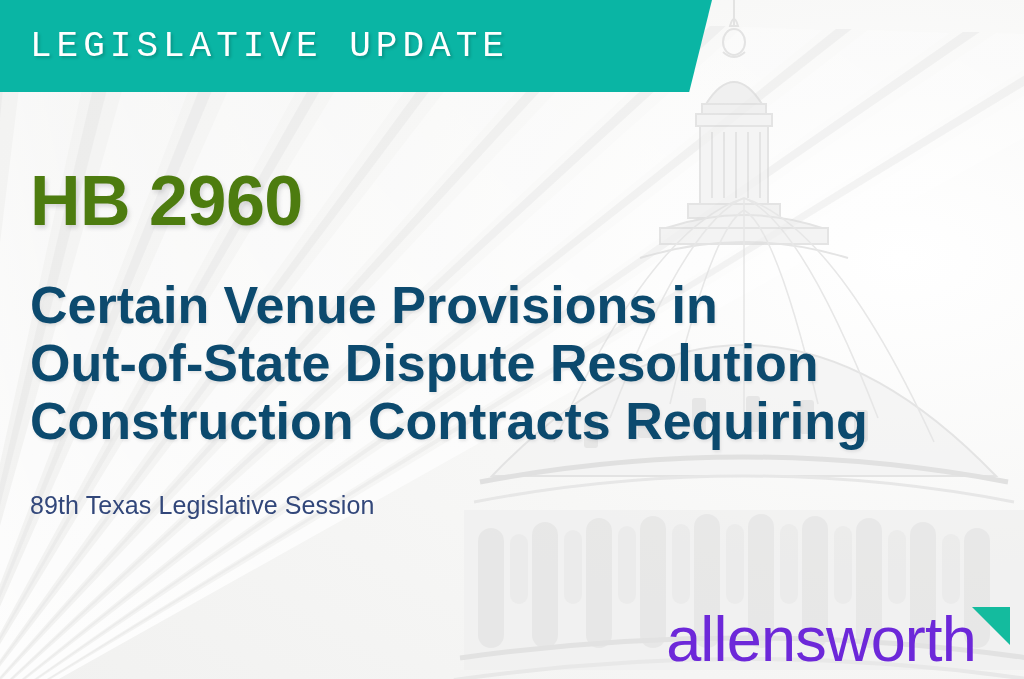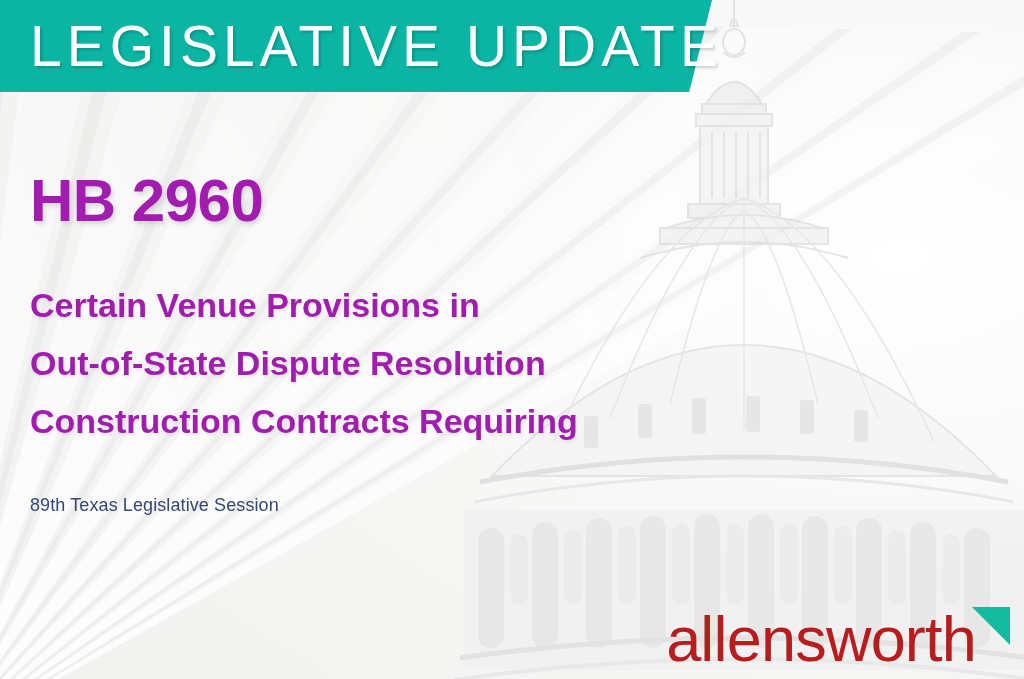--- a/index.html
+++ b/index.html
@@ -53,75 +53,76 @@
     box-shadow: 0 1px 3px rgba(0,0,0,0.07);
   }
   .banner-text {
     position: absolute;
     left: 30px;
     top: 0;
     height: 92px;
     display: flex;
     align-items: center;
     color: #ffffff;
-    font-size: 57px;
+    font-size: 36px;
     font-weight: 400;
     letter-spacing: 5.0px;
     white-space: nowrap;
     text-shadow: 2px 2px 3px rgba(0,0,0,0.18);
+    font-family: Liberation Mono, monospace;
   }
 
   
   .content {
     position: absolute;
     left: 30px;
     top: 92px;
     width: 800px;
   }
   .bill-number {
     margin: 68px 0 0 0;
-    font-size: 60px;
+    font-size: 70px;
     line-height: 82px;
     font-weight: 700;
-    color: #a21caf;
+    color: #4d7c0f;
     letter-spacing: -0.5px;
     text-shadow: 2px 3px 4px rgba(100,100,110,0.22);
   }
   .bill-title {
     margin: 34px 0 0 0;
-    font-size: 34px;
+    font-size: 52px;
     line-height: 58px;
     font-weight: 700;
-    color: #a21caf;
+    color: #0c4a6e;
     max-width: 790px;
     text-shadow: 1px 2px 3px rgba(120,120,125,0.16);
   }
   .bill-title div { white-space: nowrap; }
   .session {
     margin: 40px 0 0 0;
-    font-size: 18px;
+    font-size: 25px;
     line-height: 30px;
     font-weight: 400;
     color: #32477a;
     letter-spacing: 0.1px;
   }
 
   
   .logo {
     position: absolute;
     right: 14px;
     bottom: 8px;
     display: flex;
     align-items: flex-end;
   }
   .logo-word {
     font-size: 63px;
     line-height: 63px;
     font-weight: 400;
-    color: #b91c1c;
+    color: #6d28d9;
     letter-spacing: -0.8px;
   }
   .logo-mark {
     width: 38px;
     height: 38px;
     margin-left: -4px;
     margin-bottom: 26px;
     background: #14bb9e;
     clip-path: polygon(100% 0, 100% 100%, 0 0);
   }

